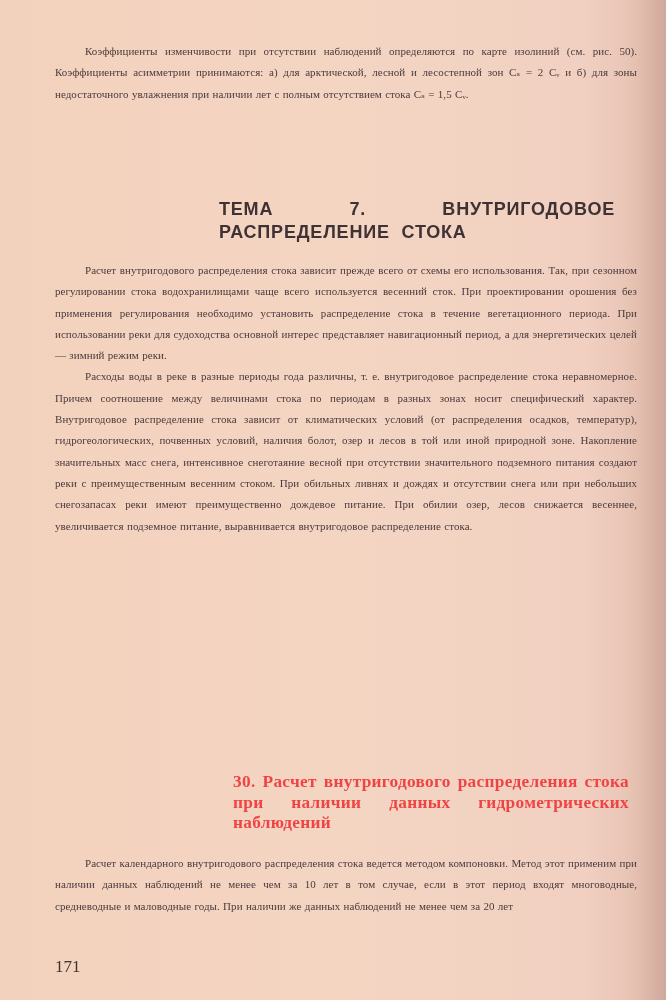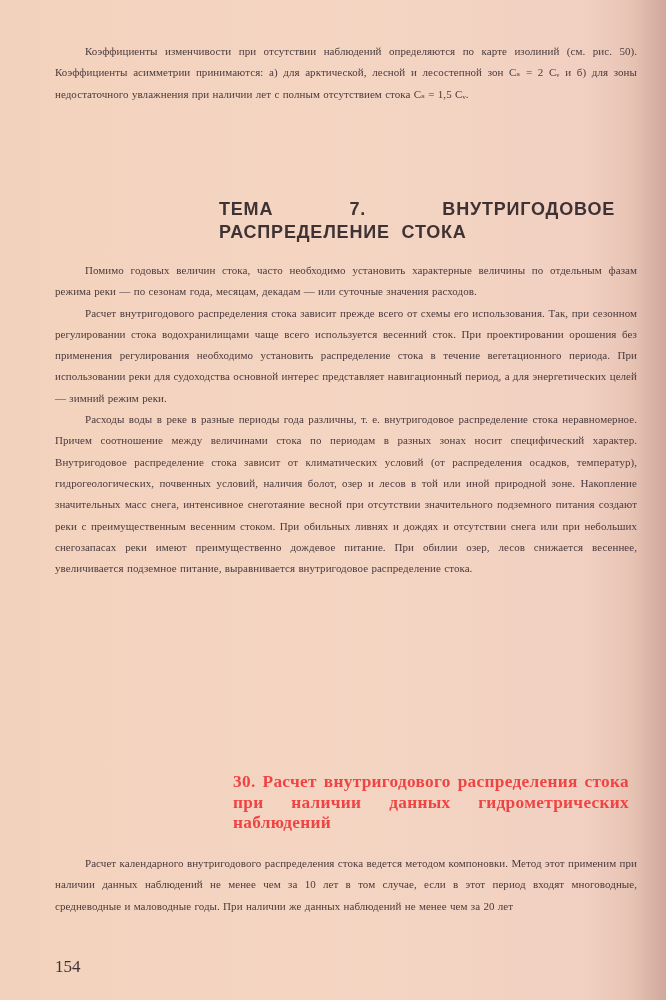--- a/index.html
+++ b/index.html
@@ -99,25 +99,24 @@
 </head>
 <body>
 
 <div class="page">
 
   <p class="para intro">Коэффициенты изменчивости при отсутствии наблюдений определяются по карте изолиний (см. рис. 50). Коэффициенты асимметрии принимаются: а) для арктической, лесной и лесостепной зон Cₛ = 2 Cᵥ и б) для зоны недостаточного увлажнения при наличии лет с полным отсутствием стока Cₛ = 1,5 Cᵥ.</p>
 
   <div class="topic-heading">ТЕМА 7. ВНУТРИГОДОВОЕ РАСПРЕДЕЛЕНИЕ СТОКА</div>
 
   <div class="body-block">
-    <p class="para">Помимо годовых величин стока, часто необходимо установить характерные величины по отдельным фазам режима реки — по сезонам года, месяцам, декадам — или суточные значения расходов.</p>
     <p class="para">Расчет внутригодового распределения стока зависит прежде всего от схемы его использования. Так, при сезонном регулировании стока водохранилищами чаще всего используется весенний сток. При проектировании орошения без применения регулирования необходимо установить распределение стока в течение вегетационного периода. При использовании реки для судоходства основной интерес представляет навигационный период, а для энергетических целей — зимний режим реки.</p>
     <p class="para">Расходы воды в реке в разные периоды года различны, т. е. внутригодовое распределение стока неравномерное. Причем соотношение между величинами стока по периодам в разных зонах носит специфический характер. Внутригодовое распределение стока зависит от климатических условий (от распределения осадков, температур), гидрогеологических, почвенных условий, наличия болот, озер и лесов в той или иной природной зоне. Накопление значительных масс снега, интенсивное снеготаяние весной при отсутствии значительного подземного питания создают реки с преимущественным весенним стоком. При обильных ливнях и дождях и отсутствии снега или при небольших снегозапасах реки имеют преимущественно дождевое питание. При обилии озер, лесов снижается весеннее, увеличивается подземное питание, выравнивается внутригодовое распределение стока.</p>
   </div>
 
   <div class="section-heading">30. Расчет внутригодового распределения стока при наличии данных гидрометрических наблюдений</div>
 
   <p class="para section-body">Расчет календарного внутригодового распределения стока ведется методом компоновки. Метод этот применим при наличии данных наблюдений не менее чем за 10 лет в том случае, если в этот период входят многоводные, средневодные и маловодные годы. При наличии же данных наблюдений не менее чем за 20 лет</p>
 
-  <div class="page-number">154</div>
+  <div class="page-number">171</div>
 </div>
 
 <div class="shade"></div>
 
 </body></html>

